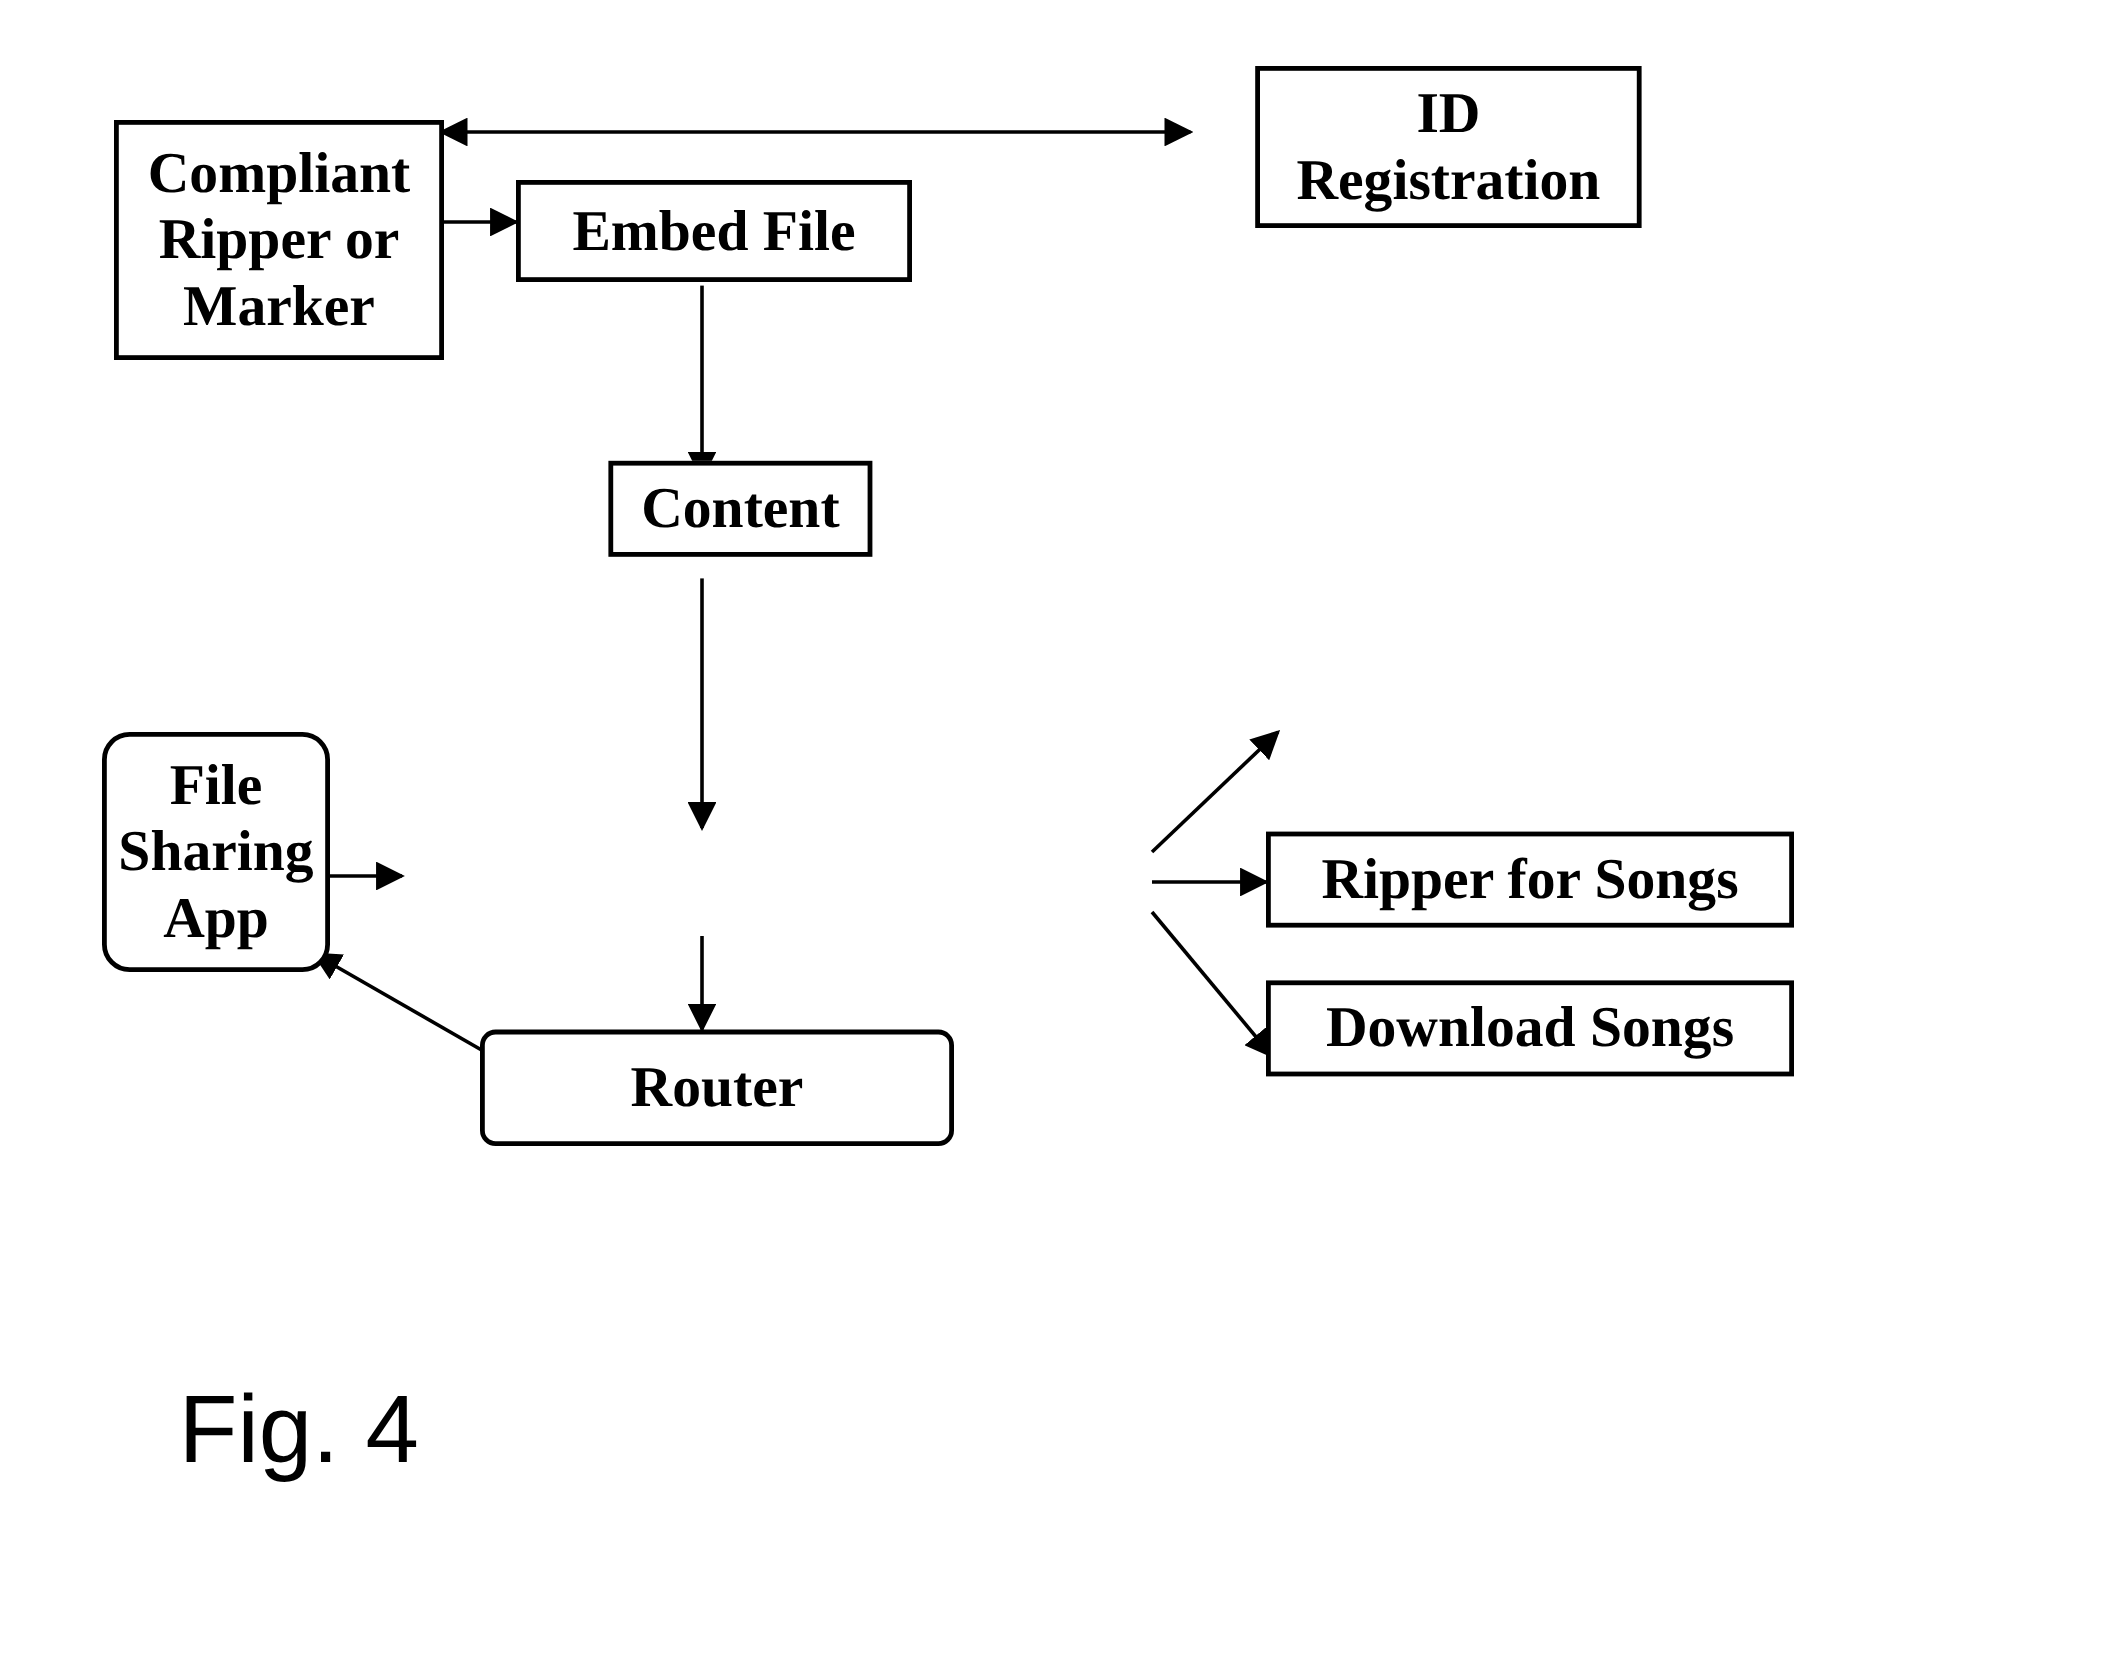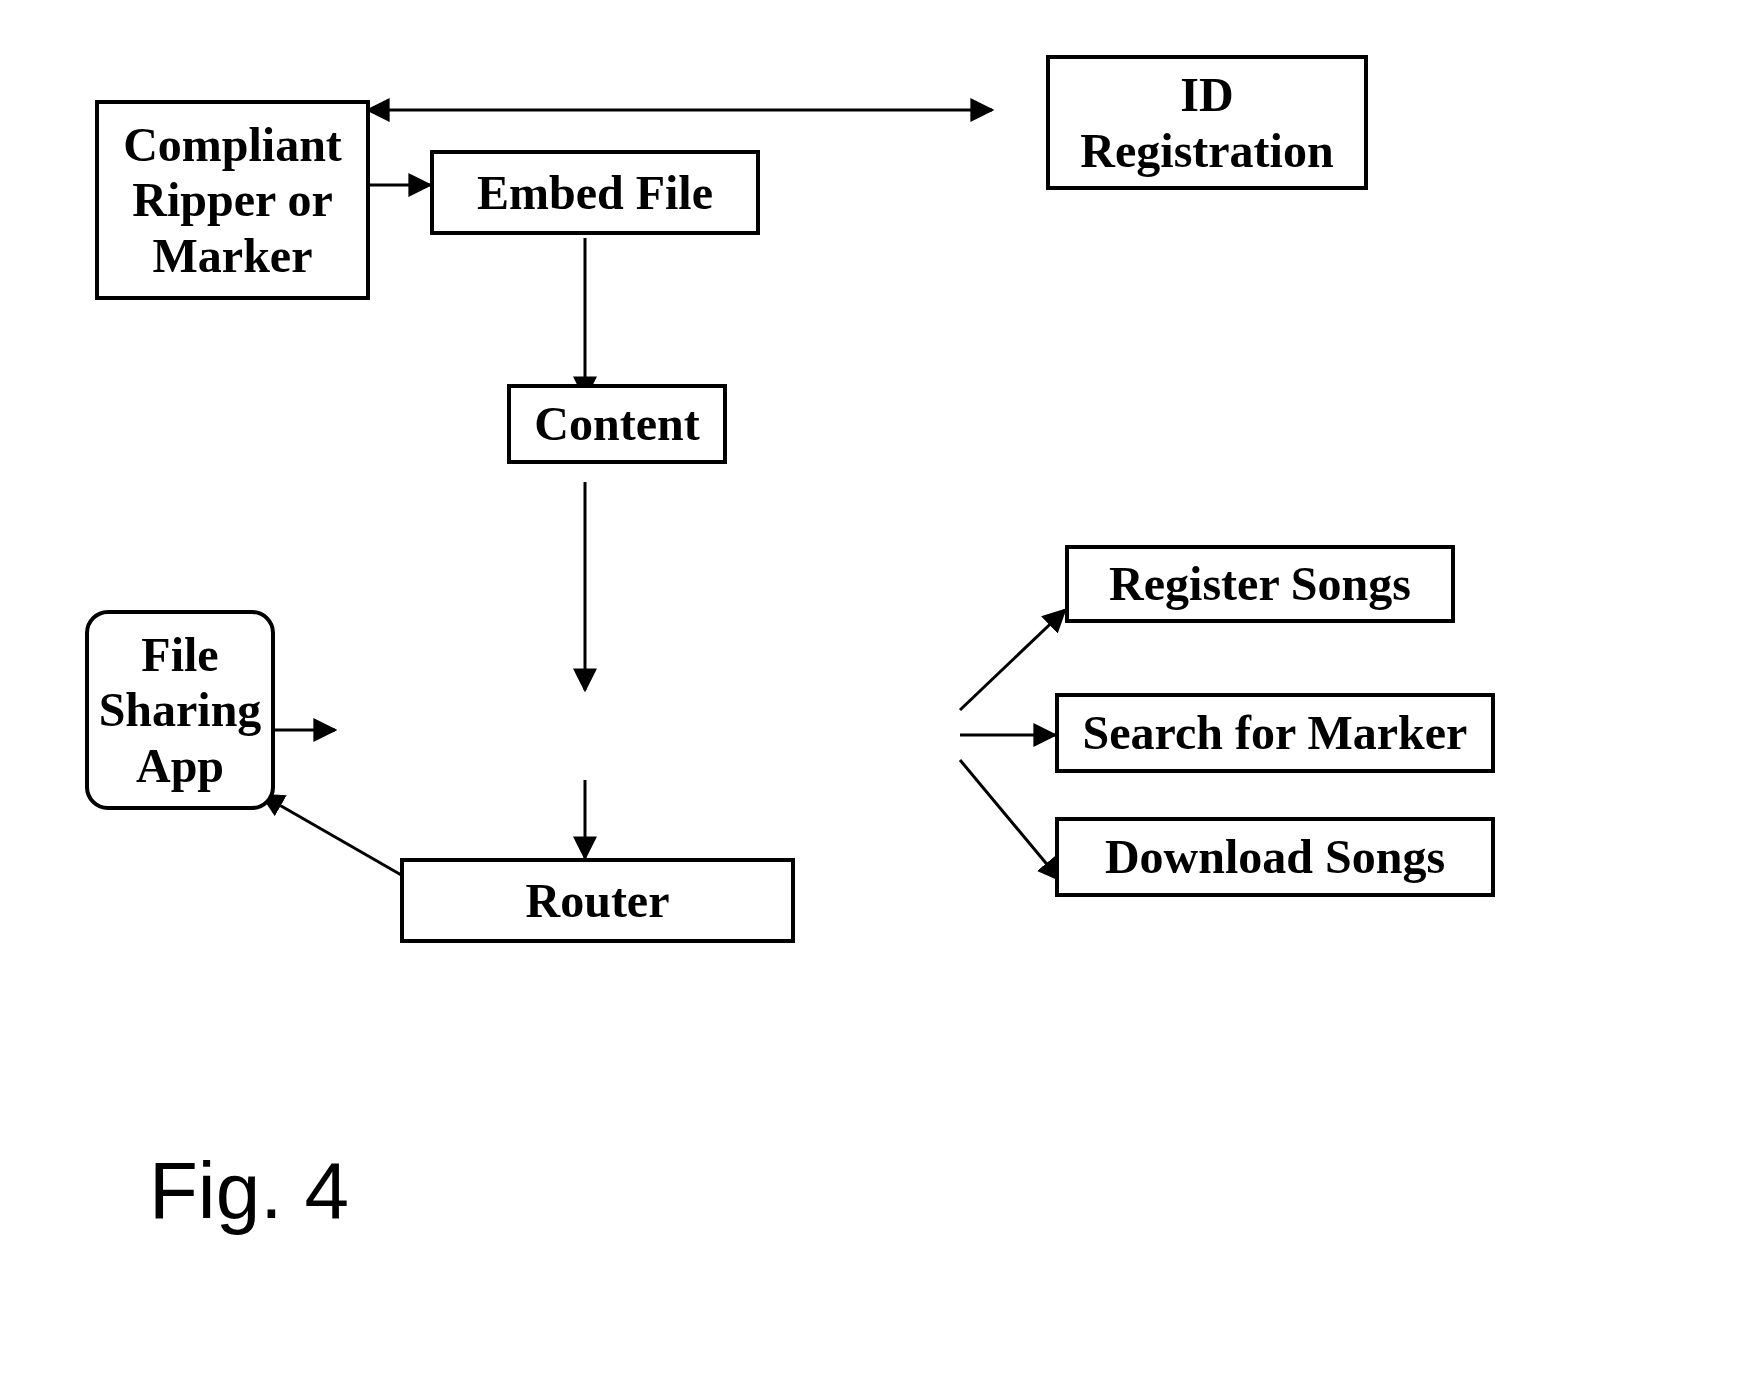--- a/index.html
+++ b/index.html
@@ -84,23 +84,22 @@
 
   <div class="box" style="left:1046px; top:55px; width:322px; height:135px;">ID Registration</div>
 
   <div class="box" style="left:430px; top:150px; width:330px; height:85px;">Embed File</div>
 
   <div class="box" style="left:475px; top:384px; width:220px; height:80px;margin-left:32px;">Content</div>
 
   <div class="box" style="left:85px; top:610px; width:190px; height:200px;border-radius:23px;">File Sharing App</div>
 
 
-  <div class="box" style="left:1065px; top:545px; width:390px; height:78px;">Register Songs</div>
 
-  <div class="box" style="left:1055px; top:693px; width:440px; height:80px;">Search for Marker</div>
+  <div class="box" style="left:1055px; top:693px; width:440px; height:80px;">Ripper for Songs</div>
 
   <div class="box" style="left:1055px; top:817px; width:440px; height:80px;">Download Songs</div>
 
-  <div class="box" style="left:400px; top:858px; width:395px; height:85px;">Router</div>
+  <div class="box" style="left:400px; top:858px; width:395px; height:97px;border-radius:13px;">Router</div>
 
   <div class="figcap" style="left:125px; top:1145px;margin-left:24px;">Fig. 4</div>
 
 </div>
 
 </body></html>

